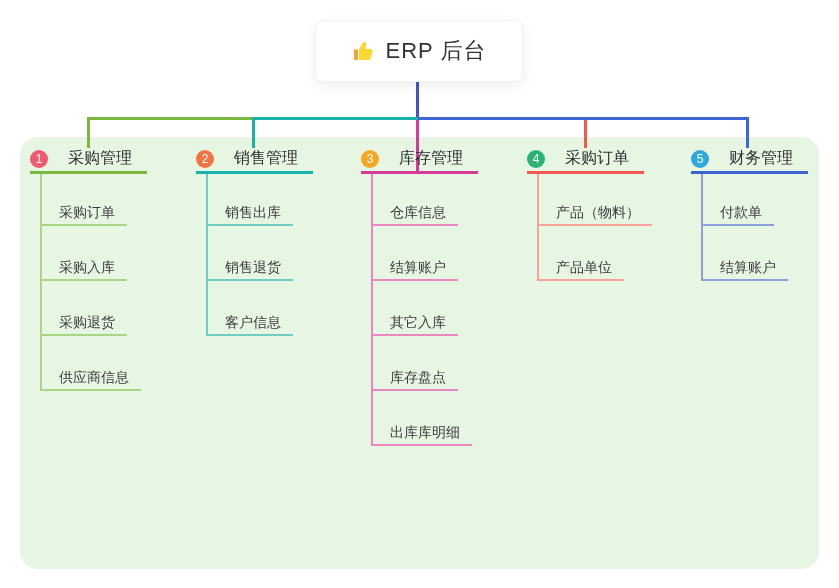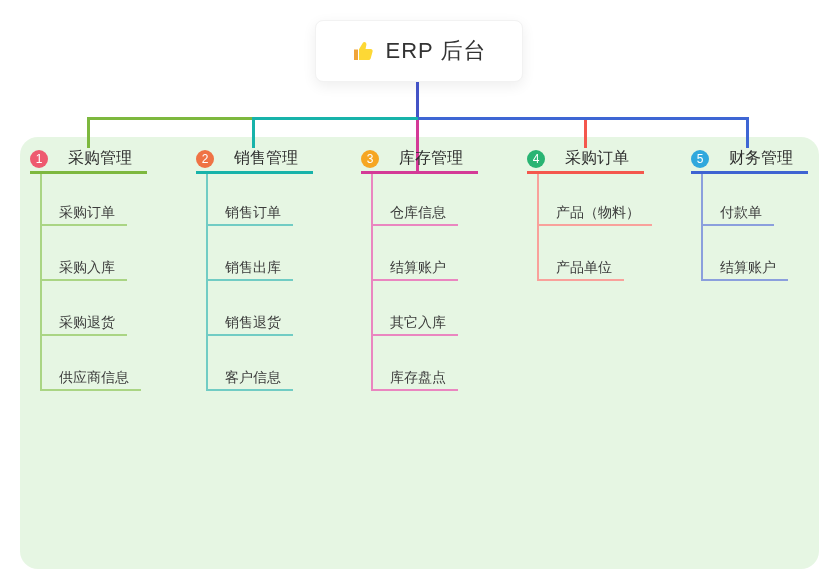--- a/index.html
+++ b/index.html
@@ -68,37 +68,37 @@
       <div class="sub-item">供应商信息</div>
     </div>
   </div>
 
   <div class="branch" style="left: 196px; --main: #17b3aa; --light: #71ccc4; --badge: #ef7345;">
     <div class="branch-header">
       <span class="badge">2</span>
       <span class="branch-label">销售管理</span>
     </div>
     <div class="sub-list">
-      <div class="sub-item">销售订单</div>
       <div class="sub-item">销售出库</div>
       <div class="sub-item">销售退货</div>
       <div class="sub-item">客户信息</div>
     </div>
   </div>
 
   <div class="branch" style="left: 361px; --main: #d43a97; --light: #ea86c0; --badge: #f6a623;">
     <div class="branch-header">
       <span class="badge">3</span>
       <span class="branch-label">库存管理</span>
     </div>
     <div class="sub-list">
       <div class="sub-item">仓库信息</div>
       <div class="sub-item">结算账户</div>
       <div class="sub-item">其它入库</div>
       <div class="sub-item">库存盘点</div>
+      <div class="sub-item">出库库明细</div>
     </div>
   </div>
 
   <div class="branch" style="left: 527px; --main: #f4574d; --light: #f9a19b; --badge: #29b473;">
     <div class="branch-header">
       <span class="badge">4</span>
       <span class="branch-label">采购订单</span>
     </div>
     <div class="sub-list">
       <div class="sub-item">产品（物料）</div>

